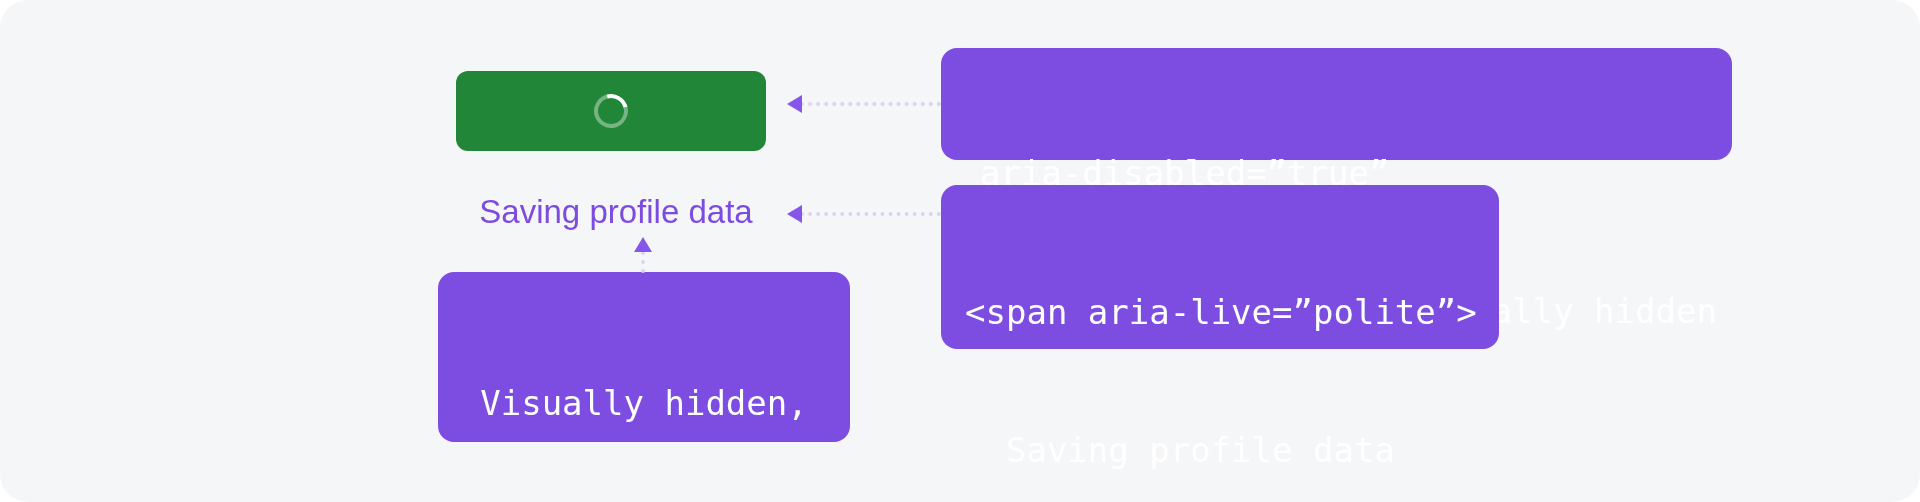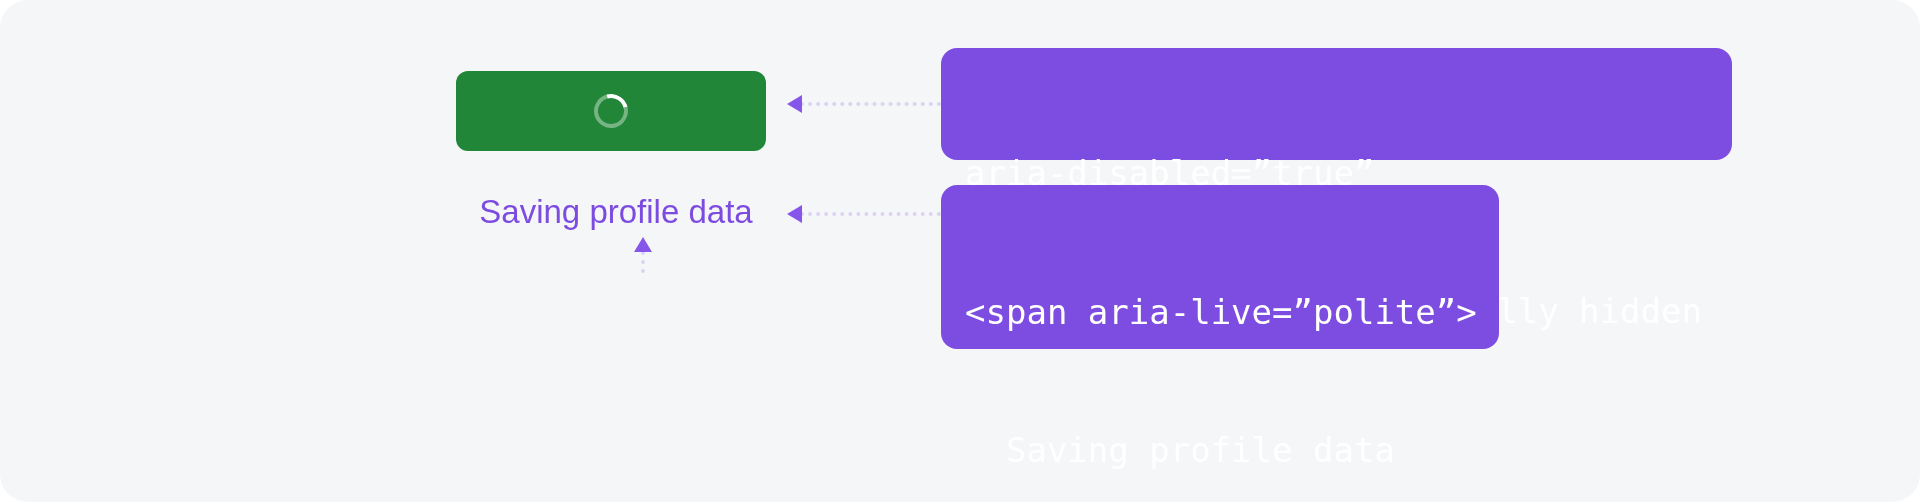--- a/index.html
+++ b/index.html
@@ -68,21 +68,21 @@
     font-size: 34px;
     line-height: 46px;
     white-space: pre;
   }
   .callout .line { white-space: pre; }
   .callout-button {
     left: 941px;
     top: 48px;
     width: 791px;
     height: 112px;
-    padding: 10px 24px;
+    padding: 10px 39px;
   }
   .callout-code {
     left: 941px;
     top: 185px;
     width: 558px;
     height: 164px;
     padding: 12px 24px;
   }
   .callout-note {
     left: 438px;
@@ -142,20 +142,25 @@
     <div class="line">aria-disabled=”true”</div>
     <div class="line">Button label text is visually hidden</div>
   </div>
 
   <div class="callout callout-code">
     <div class="line">&lt;span aria-live=”polite”&gt;</div>
     <div class="line">  Saving profile data</div>
     
   </div>
 
+  <div class="callout callout-note">
+    <div class="line">Visually hidden,</div>
+    
+    
+  </div>
 
   <div class="stem-h stem-arrow1"></div>
   <div class="head-left head-arrow1"></div>
 
   <div class="stem-h stem-arrow2"></div>
   <div class="head-left head-arrow2"></div>
 
   <div class="stem-v stem-arrow3"></div>
   <div class="head-up head-arrow3"></div>
 

